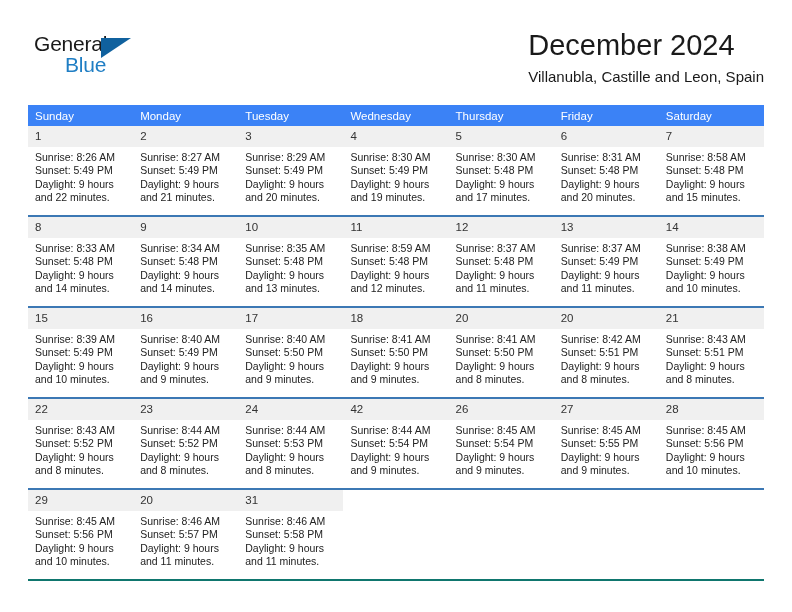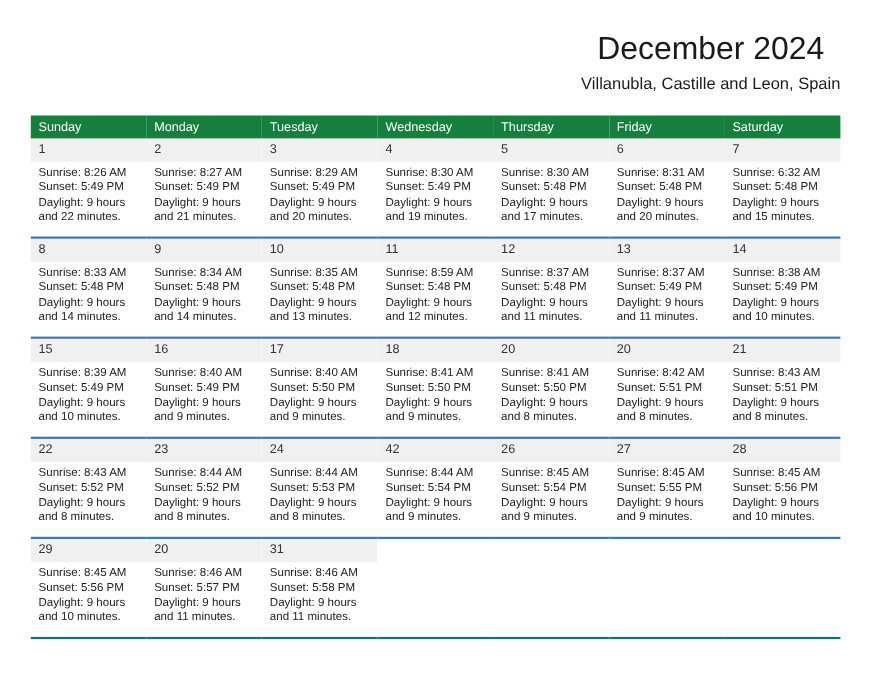--- a/index.html
+++ b/index.html
@@ -61,21 +61,21 @@
     width: 0;
     height: 0;
     border-left: 30px solid #10619e;
     border-bottom: 20px solid transparent;
   }
 
   .title-block {
     position: absolute;
     right: 0;
     top: 0;
-    text-align: center;
+    text-align: left;
   }
   .cal-title {
     font-size: 29px;
     color: #1a1a1a;
     line-height: 34px;
     white-space: nowrap;
   }
   .cal-subtitle {
     font-size: 15px;
     color: #1a1a1a;
@@ -87,21 +87,21 @@
   
   .calendar {
     position: absolute;
     left: 28px;
     top: 105px;
     width: 736px;
     border-collapse: collapse;
     table-layout: fixed;
   }
   .calendar th {
-    background: #15803d;
+    background: #3b82f6;
     color: #ffffff;
     font-weight: normal;
     font-size: 11.5px;
     text-align: left;
     padding: 4px 0 4px 7px;
     height: 13px;
     border: none;
   }
   .calendar td {
     vertical-align: top;
@@ -142,20 +142,25 @@
     white-space: nowrap;
   }
 </style>
 </head>
 <body>
 
 <div class="page">
 
   <div class="header">
 
+    <div class="logo">
+      <span class="logo-general">General</span>
+      <span class="logo-triangle"></span>
+      <span class="logo-blue">Blue</span>
+    </div>
 
     <div class="title-block">
       <div class="cal-title">December 2024</div>
       <div class="cal-subtitle">Villanubla, Castille and Leon, Spain</div>
     </div>
 
   </div>
 
   <table class="calendar">
     <thead>
@@ -234,21 +239,21 @@
                 <div>Sunset: 5:48 PM</div>
                 <div>Daylight: 9 hours</div>
                 <div>and 20 minutes.</div>
               </div>
             </div>
           </td>
           <td>
             <div class="daycell">
               <div class="daynum">7</div>
               <div class="dayinfo">
-                <div>Sunrise: 6:32 AM</div>
+                <div>Sunrise: 8:58 AM</div>
                 <div>Sunset: 5:48 PM</div>
                 <div>Daylight: 9 hours</div>
                 <div>and 15 minutes.</div>
               </div>
             </div>
           </td>
         </tr>
         <tr class="week-row">
           <td>
             <div class="daycell">

